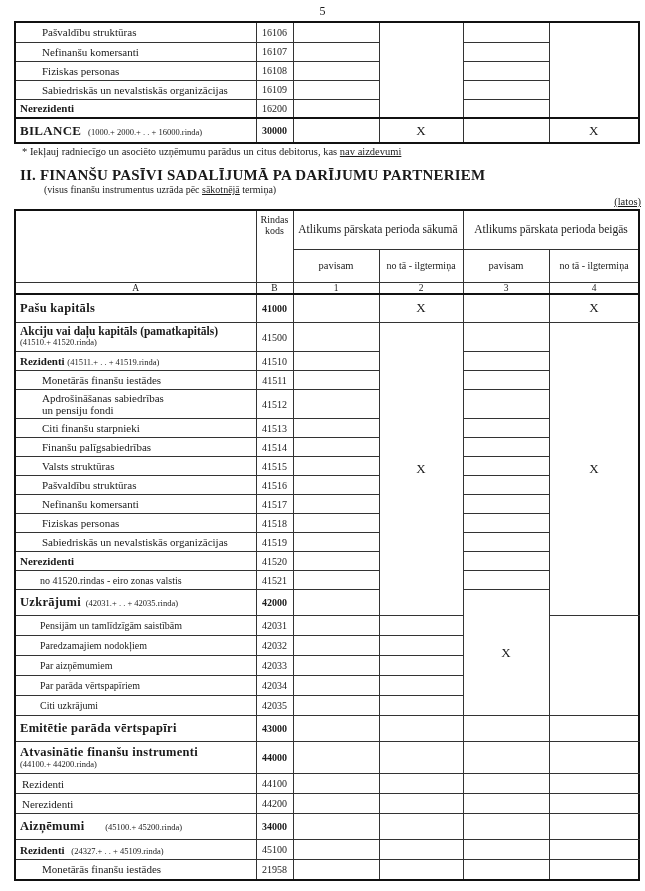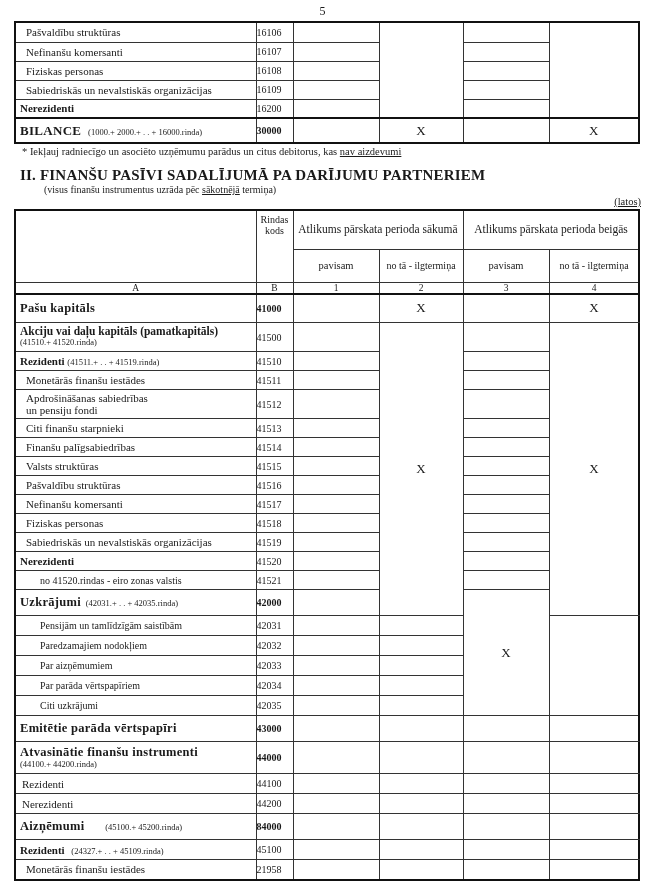--- a/index.html
+++ b/index.html
@@ -2,27 +2,27 @@
 <html><head>
 <meta charset="utf-8">
 <style>
   html, body { margin:0; padding:0; background:#fff; }
   body { width:645px; height:891px; position:relative; overflow:hidden;
          font-family:"Liberation Serif","DejaVu Serif",serif; color:#1a1a1a; }
   .abs { position:absolute; }
   .page-num { left:0; width:645px; top:4px; text-align:center; font-size:12px; }
   table { border-collapse:collapse; position:absolute; table-layout:fixed; }
   td { border:1px solid #333; padding:0 4px; font-size:11px; vertical-align:middle; overflow:hidden; white-space:nowrap; }
-  td.code { text-align:left; font-size:10px; padding:0; }
+  td.code { text-align:center; font-size:10px; padding:0; }
   td.center { text-align:center; }
   td.x { text-align:center; font-size:13px; }
   .b { font-weight:bold; }
   .lbl-big { font-size:12.5px; font-weight:bold; letter-spacing:0.3px; }
   .small { font-size:8.5px; font-weight:normal; }
-  .in1 { padding-left:10px; }
+  .in1 { padding-left:26px; }
   .in3 { padding-left:24px; }
   .outer { border:2px solid #111; }
   .thick-top td { border-top:2px solid #111;margin-top:44px; }
   .footnote { left:22px; top:146px; font-size:10.5px; }
   .footnote u { text-decoration:underline; }
   .heading { left:20px; top:167px; font-size:15px; font-weight:bold; letter-spacing:0.2px; }
   .subheading { left:44px; top:184px; font-size:10px; }
   .latos { right:4px; top:196px; font-size:10.5px;text-decoration:underline; }
   td.hdr { text-align:center; font-size:11.5px; white-space:normal; line-height:13px; }
   td.hdr-small { text-align:center; font-size:10px; white-space:normal; line-height:11px; }
@@ -318,21 +318,21 @@
     <td></td>
     <td></td>
     <td></td>
   </tr>
 
   <tr style="height:26px">
     <td>
       <span class="lbl-big">Aizņēmumi</span>
       <span class="small" style="margin-left:18px">(45100.+ 45200.rinda)</span>
     </td>
-    <td class="code b">84000</td>
+    <td class="code b">34000</td>
     <td></td>
     <td></td>
     <td></td>
     <td></td>
   </tr>
 
   <tr style="height:20px">
     <td>
       <span class="b">Rezidenti</span>
       <span class="small" style="margin-left:4px">(24327.+ . . + 45109.rinda)</span>

